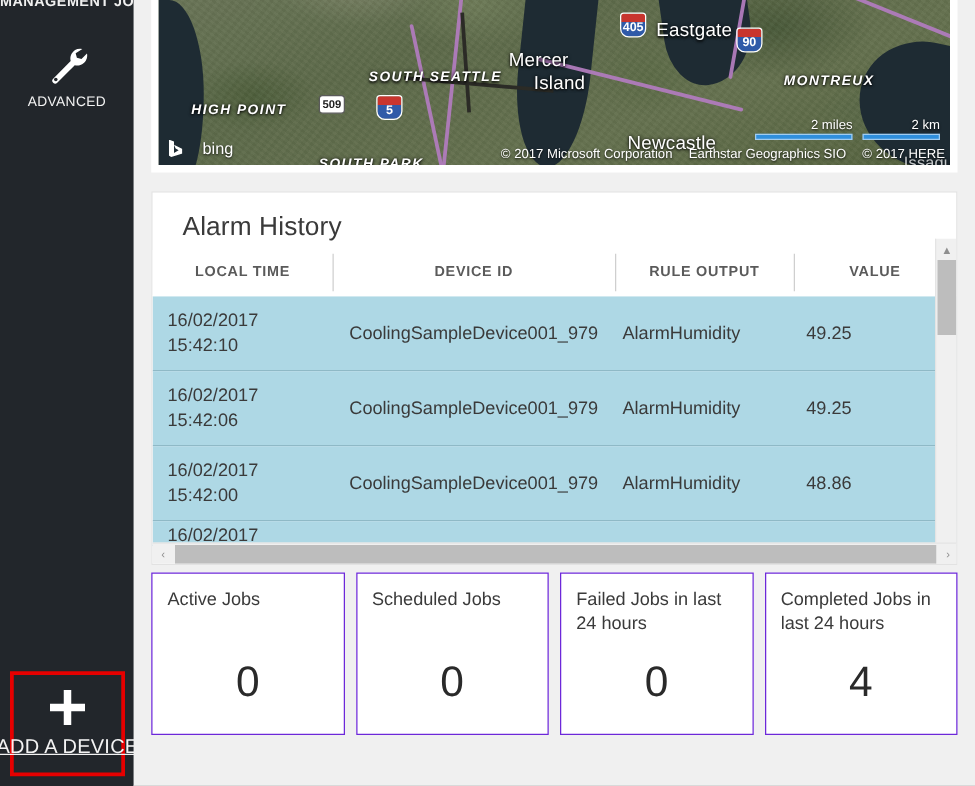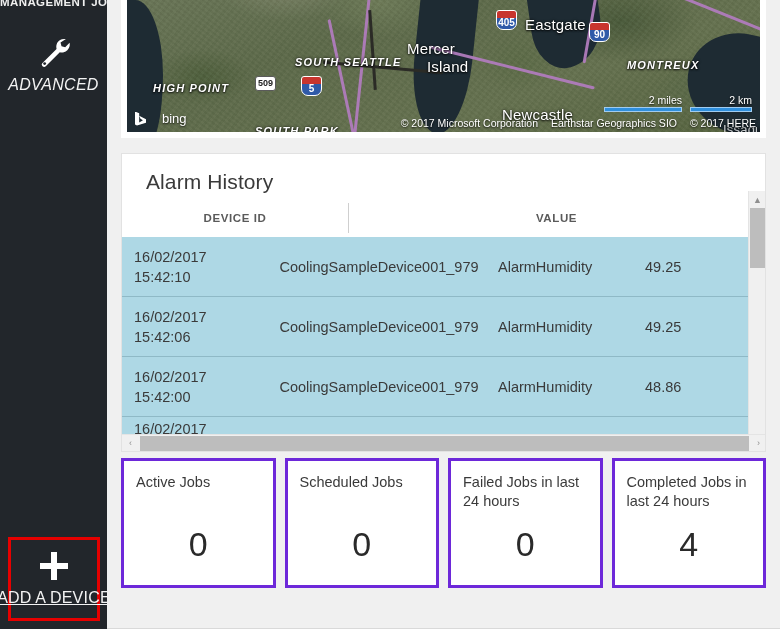--- a/index.html
+++ b/index.html
@@ -47,24 +47,23 @@
   .sidebar-item-advanced { top: 34px; }
   .sidebar-icon {
     display: block;
     margin: 0 auto 8px auto;
     width: 40px; height: 34px;
     line-height: 34px;
   }
   .sidebar-icon svg { display: block; margin: 0 auto; }
   .sidebar-label {
     display: block;
-    font-size: 16px;
+    font-size: 11px;
     letter-spacing: 0.3px;
     color: #f3f3f3;
-    font-style: italic;
   }
 
   .add-device {
     position: absolute;
     left: 8px;
     top: 537px;
     width: 92px;
     height: 84px;
     border: 3px solid #e60000;
     background: #22262b;
@@ -383,21 +382,21 @@
     position: absolute;
     left: 14px; top: 458px;
     width: 645px;
     height: 130px;
     display: flex;
     gap: 9px;
   }
   .kpi-card {
     flex: 1 1 0;
     background: #ffffff;
-    border: 3px solid #6d28d9;
+    border: 1px solid #6d28d9;
     padding: 12px 12px 6px 12px;
     position: relative;
   }
   .kpi-label {
     font-size: 14.5px;
     color: #3a3a3a;
     line-height: 19px;
   }
   .kpi-value {
     position: absolute;
@@ -499,21 +498,23 @@
           <span>© 2017 HERE</span>
         </div>
       </div>
     </div>
 
     <div class="alarm-panel">
       <h2 class="alarm-title">Alarm History</h2>
 
       <div class="alarm-table">
         <div class="alarm-head">
+          <div class="th c-time">LOCAL TIME</div>
           <div class="th c-dev">DEVICE ID</div>
+          <div class="th c-rule">RULE OUTPUT</div>
           <div class="th c-val">VALUE</div>
         </div>
 
         <div class="alarm-body">
           <div class="alarm-row">
             <div class="cell c-time">
               <div>16/02/2017</div>
               <div>15:42:10</div>
             </div>
             <div class="cell c-dev">CoolingSampleDevice001_979</div>

